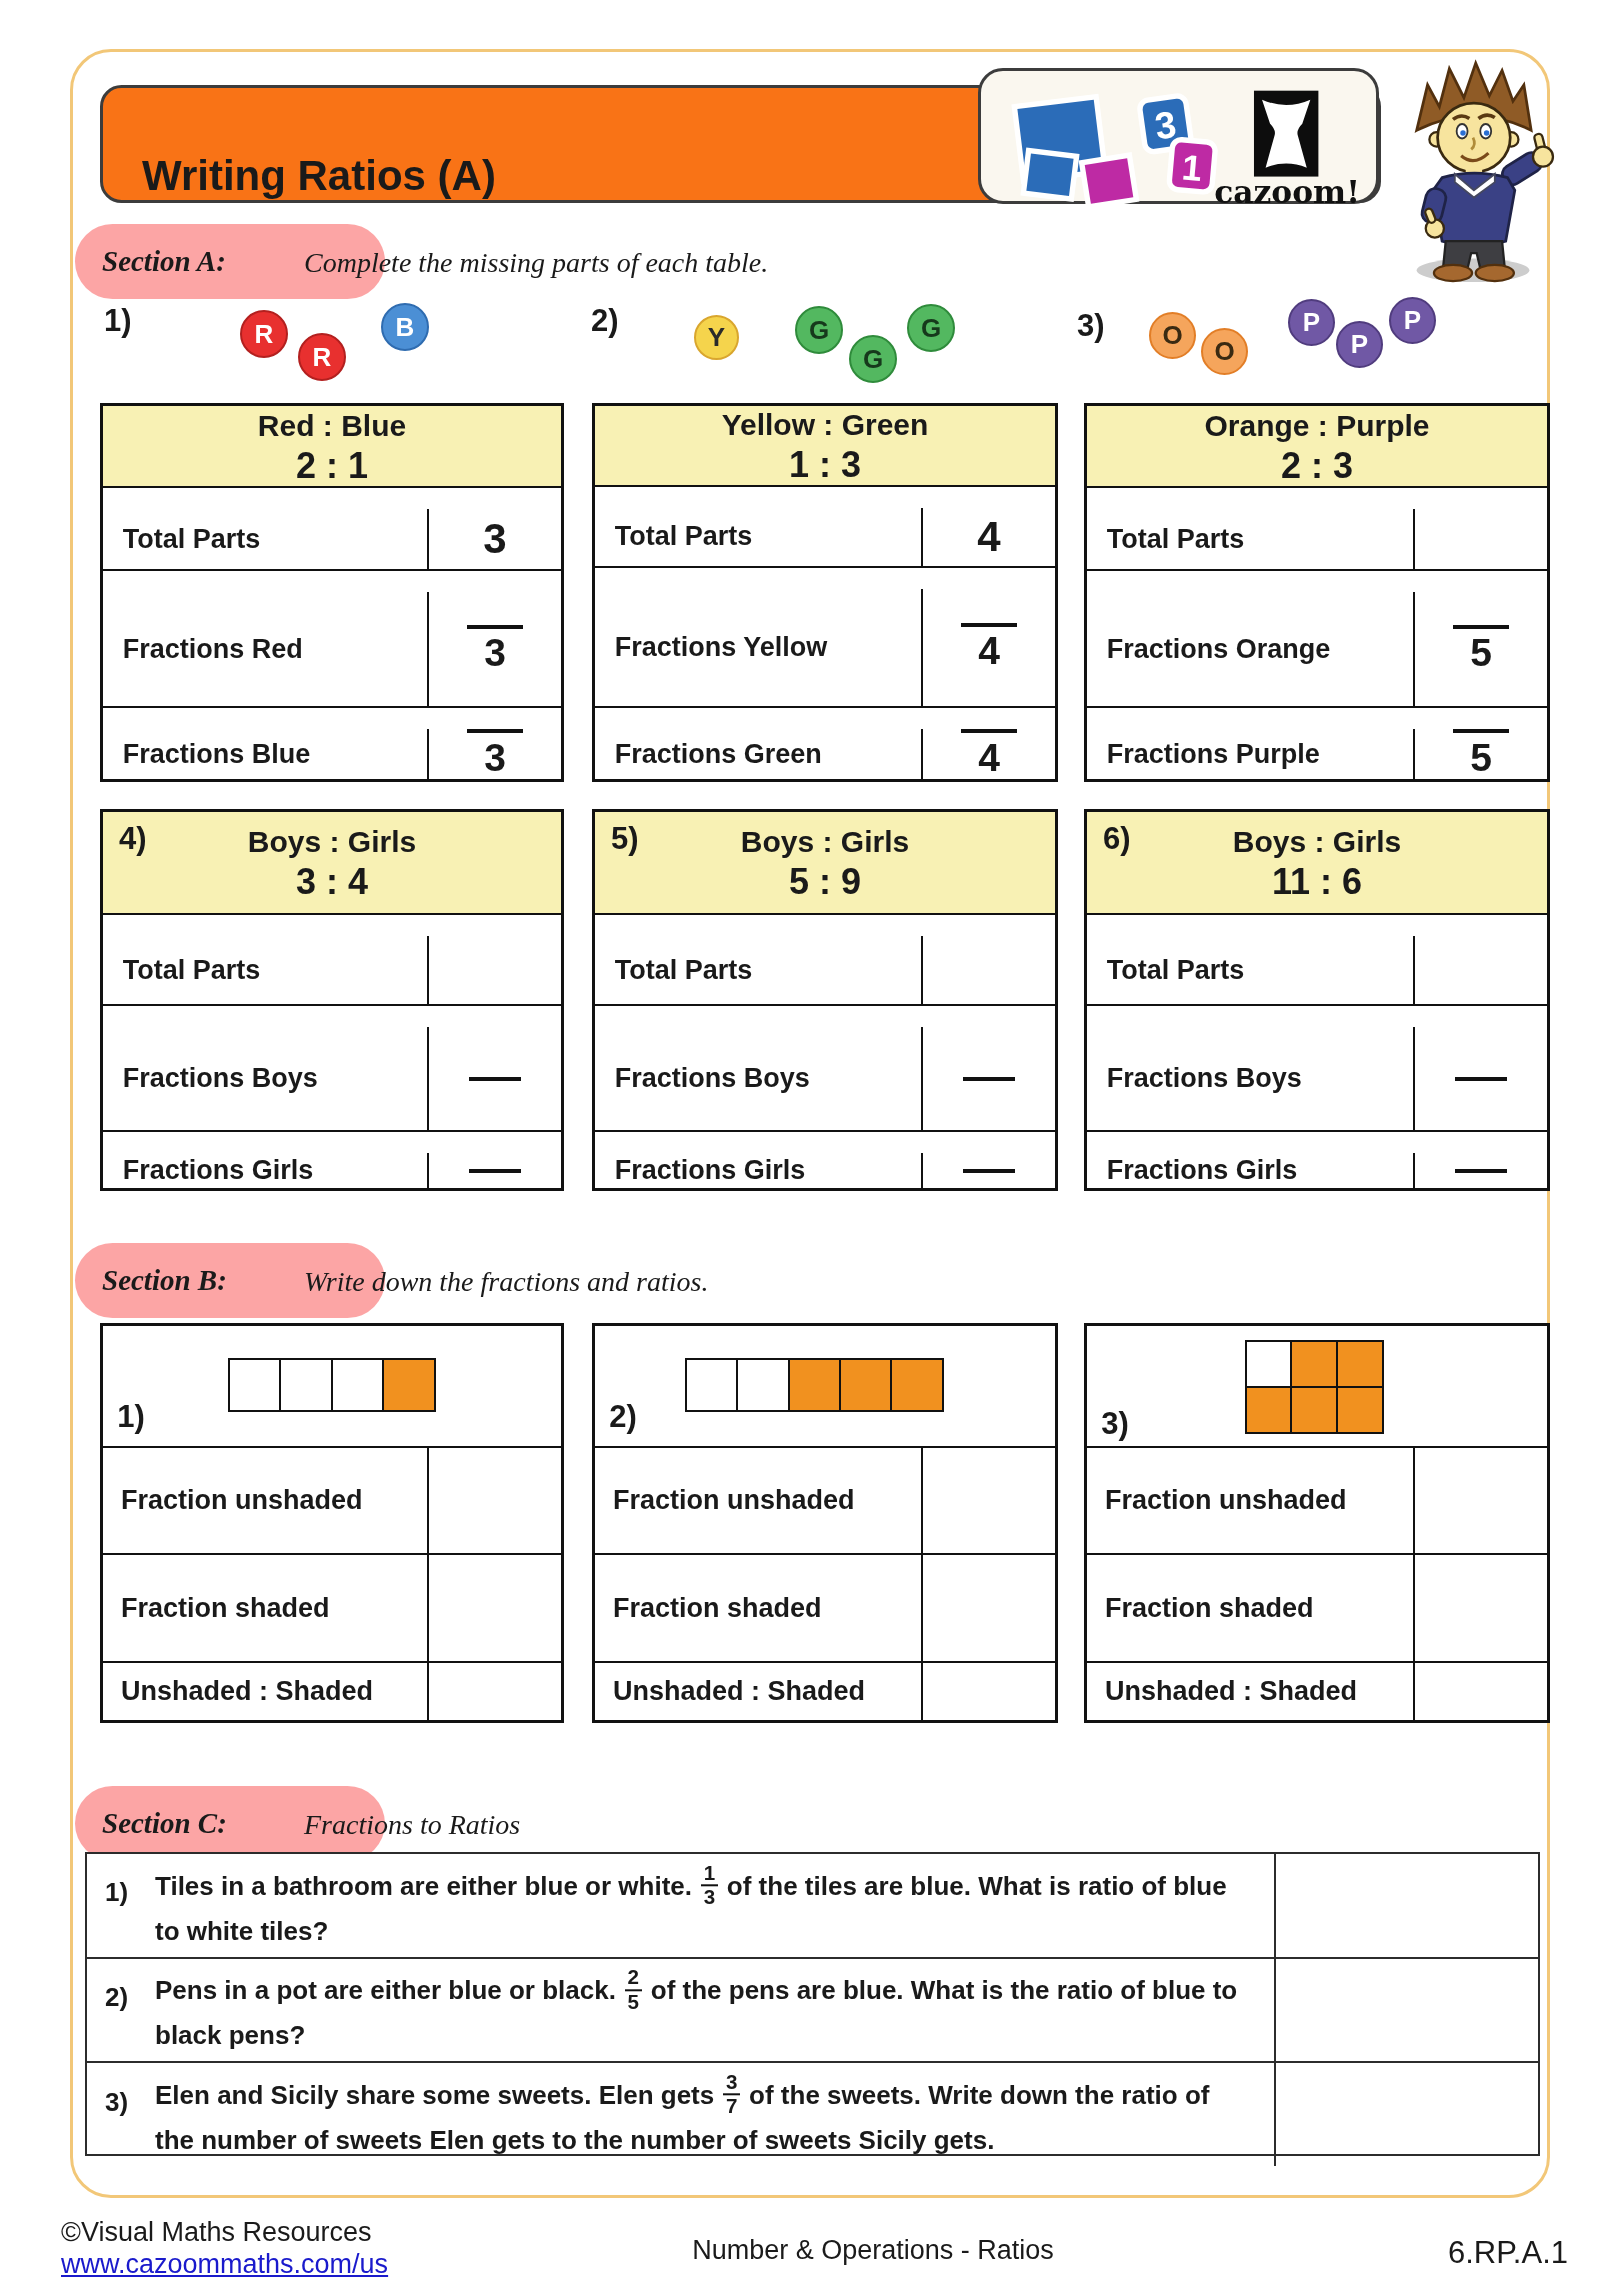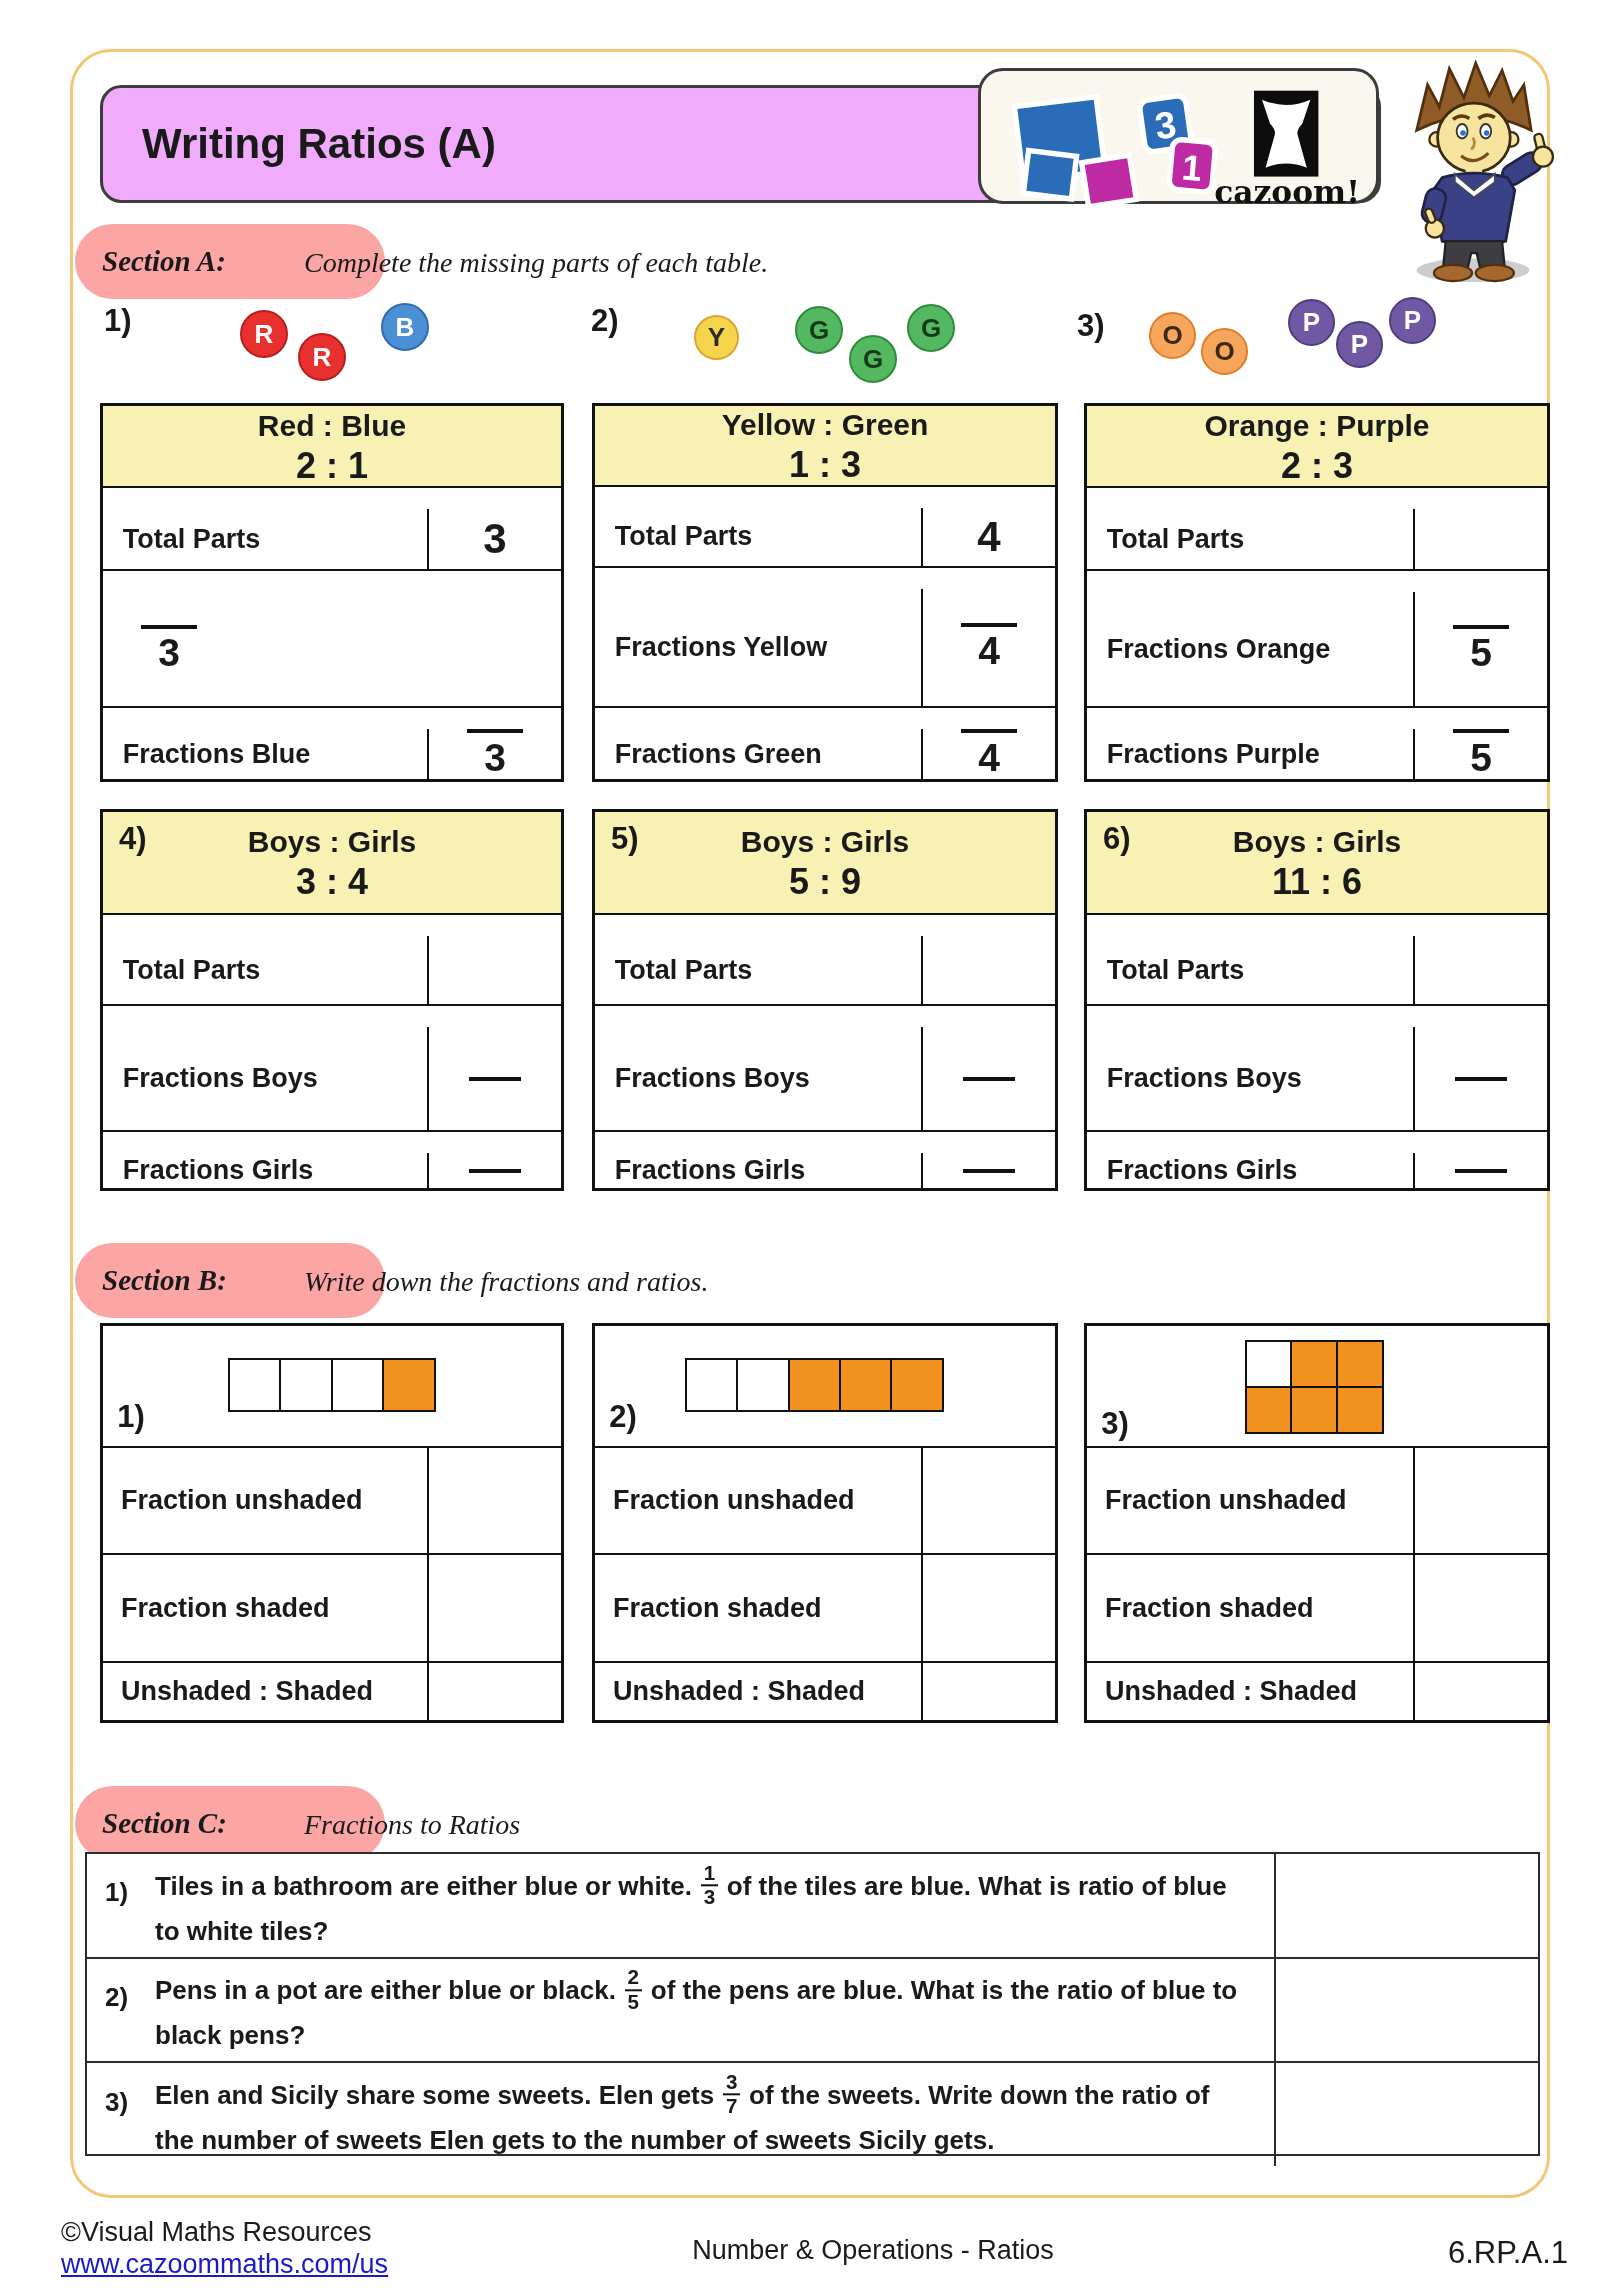--- a/index.html
+++ b/index.html
@@ -3,21 +3,21 @@
 <meta charset="utf-8">
 <style>
   * { box-sizing: border-box; margin: 0; padding: 0; }
   body { width: 1622px; height: 2293px; background: #ffffff; font-family: "Liberation Sans", sans-serif; color: #1a1a1a; position: relative; }
   .page { position: absolute; inset: 0; overflow: hidden; }
 
   
   .frame { position: absolute; left: 70px; top: 49px; width: 1480px; height: 2149px; border: 3.6px solid #F2C778; border-radius: 41px; }
 
   
-  .title-box { position: absolute; left: 100px; top: 85px; width: 1281px; height: 118px; background: #f0abfc; border: 3.6px solid #3c3c3c; border-radius: 21.5px; display: flex; align-items: center; padding-left: 39px; }
+  .title-box { position: absolute; left: 100px; top: 85px; width: 1281px; height: 118px; background: #f97316; border: 3.6px solid #3c3c3c; border-radius: 21.5px; display: flex; align-items: flex-end; padding-left: 39px; }
   .title-text { font-size: 42px; font-weight: bold; letter-spacing: 0px; }
 
   .logo-box { position: absolute; left: 978px; top: 68px; width: 401px; height: 136px; background: #FAF7EF; border: 3.6px solid #3c3c3c; border-radius: 25px; z-index: 3; }
   .mascot { position: absolute; left: 1381px; top: 54px; width: 184px; height: 229px; z-index: 4; }
 
   
   .pill { position: absolute; left: 75px; width: 310px; height: 75px; background: #fca5a5; border-radius: 38px; display: flex; align-items: center; padding-left: 27px; font-family: "Liberation Serif", serif; font-style: italic; font-weight: bold; font-size: 29px; }
   .instr { position: absolute; left: 304px; font-family: "Liberation Serif", serif; font-style: italic; font-size: 28px; white-space: nowrap; }
 
   
@@ -167,20 +167,21 @@
   <div class="ta" style="left:100px; top:403px; height:379px;">
     <div class="ta-head" style="height:90px;">
       <div class="ta-title">Red : Blue</div>
       <div class="ta-ratio">2 : 1</div>
     </div>
     <div class="ta-row" style="height:68px;">
       <div class="ta-label">Total Parts</div>
       <div class="ta-val">3</div>
     </div>
     <div class="ta-row" style="height:127px;">
+      <div class="ta-label">Fractions Red</div>
       <div class="ta-val">
           <span class="fracline">
             <span class="bar"></span>
             <span class="den">3</span>
           </span>
         </div>
     </div>
     <div class="ta-row">
       <div class="ta-label">Fractions Blue</div>
       <div class="ta-val">

